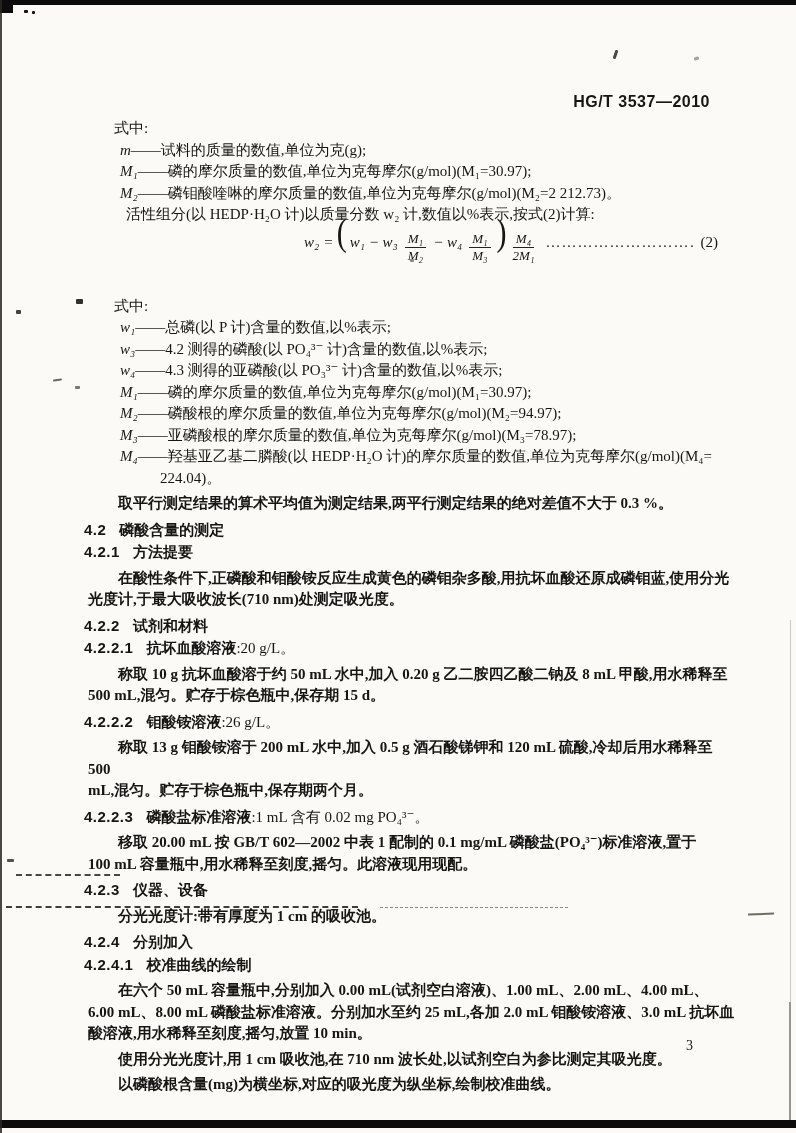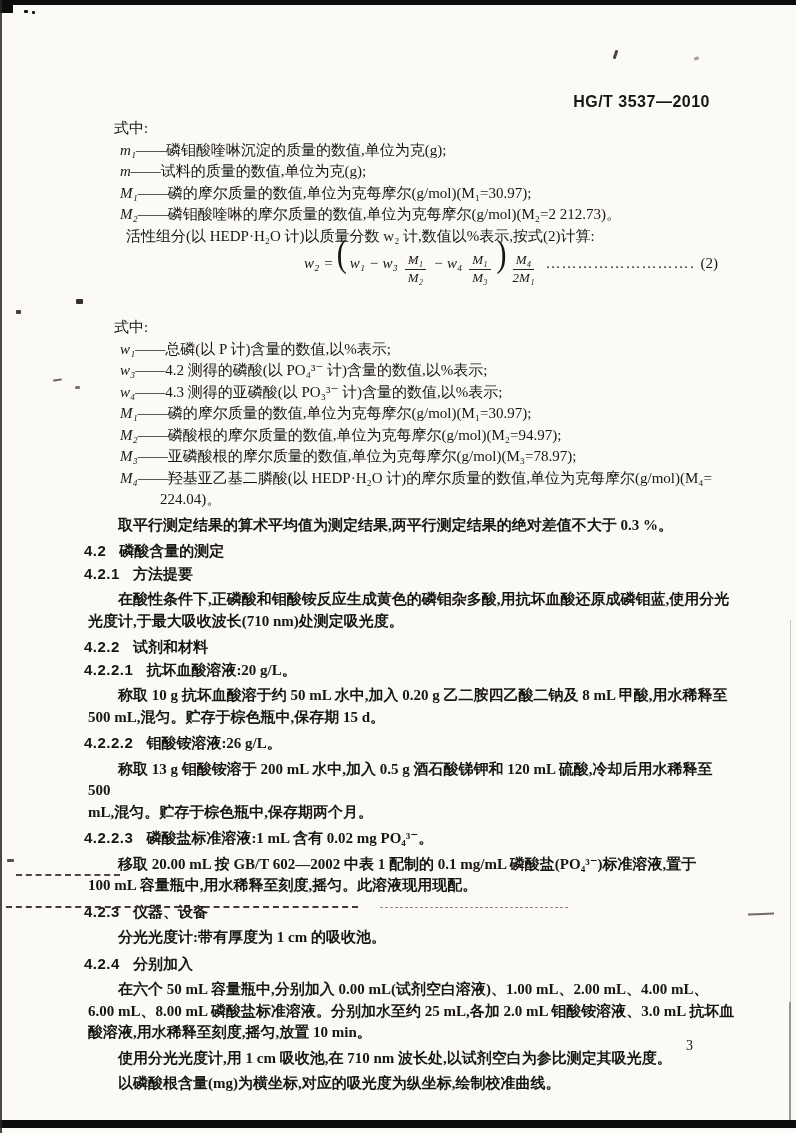--- a/index.html
+++ b/index.html
@@ -25,21 +25,21 @@
   
   .def-label{padding-left:30px;}
   .def-row{padding-left:76px; text-indent:-40px; white-space:pre-wrap;}
   .sym{font-style:italic; font-family:"Liberation Serif","DejaVu Serif",serif;}
   
   .p{text-indent:30px; white-space:pre-wrap; margin:4px;font-weight:bold;}
   .p-active{text-indent:42px; white-space:pre-wrap;}
   
   .h{font-family:"Liberation Sans","DejaVu Sans",sans-serif; font-weight:700;}
   .h .h-num{margin-right:13px; letter-spacing:.5px;}
-  .h .h-rest{font-family:"Liberation Serif","DejaVu Serif",serif; font-weight:700;}
+  .h .h-rest{font-family:"Liberation Serif","DejaVu Serif",serif; font-weight:400;}
   
   .formula-line{
     display:flex; align-items:flex-start; height:56px;
     margin:6px 0 8px; padding-left:218px; padding-right:22px;
   }
   .f-it{font-style:italic; margin:0 2px; white-space:nowrap;}
   .f-eq{margin:0 3px;}
   .bigparen{
     display:inline-block; font-size:30px; line-height:0; font-weight:300;
     transform:scaleY(1.25); margin:0 1px;
@@ -84,21 +84,20 @@
 <div class="page">
 
   <div class="content">
 
     <div class="std-number">HG/T 3537—2010</div>
 
     <div>
       <div class="def-label">式中:</div>
       <div>
 
-          <div class="def-row"><span class="sym">m₁</span><span class="desc">——磷钼酸喹啉沉淀的质量的数值,单位为克(g);</span></div>
 
           <div class="def-row"><span class="sym">m</span><span class="desc">——试料的质量的数值,单位为克(g);</span></div>
 
           <div class="def-row"><span class="sym">M₁</span><span class="desc">——磷的摩尔质量的数值,单位为克每摩尔(g/mol)(M₁=30.97);</span></div>
 
           <div class="def-row"><span class="sym">M₂</span><span class="desc">——磷钼酸喹啉的摩尔质量的数值,单位为克每摩尔(g/mol)(M₂=2 212.73)。</span></div>
         </div>
       <div class="p-active">活性组分(以 HEDP·H₂O 计)以质量分数 w₂ 计,数值以%表示,按式(2)计算:</div>
     </div>
 
@@ -174,20 +173,21 @@
 
         <div class="p">移取 20.00 mL 按 GB/T 602—2002 中表 1 配制的 0.1 mg/mL 磷酸盐(PO₄³⁻)标准溶液,置于
 100 mL 容量瓶中,用水稀释至刻度,摇匀。此溶液现用现配。</div>
 
         <div class="h"><span class="h-num">4.2.3</span><span class="h-title">仪器、设备</span><span class="h-rest"></span></div>
 
         <div class="p">分光光度计:带有厚度为 1 cm 的吸收池。</div>
 
         <div class="h"><span class="h-num">4.2.4</span><span class="h-title">分别加入</span><span class="h-rest"></span></div>
 
+        <div class="h"><span class="h-num">4.2.4.1</span><span class="h-title">校准曲线的绘制</span><span class="h-rest"></span></div>
 
         <div class="p">在六个 50 mL 容量瓶中,分别加入 0.00 mL(试剂空白溶液)、1.00 mL、2.00 mL、4.00 mL、
 6.00 mL、8.00 mL 磷酸盐标准溶液。分别加水至约 25 mL,各加 2.0 mL 钼酸铵溶液、3.0 mL 抗坏血
 酸溶液,用水稀释至刻度,摇匀,放置 10 min。</div>
 
         <div class="p">使用分光光度计,用 1 cm 吸收池,在 710 nm 波长处,以试剂空白为参比测定其吸光度。</div>
 
         <div class="p">以磷酸根含量(mg)为横坐标,对应的吸光度为纵坐标,绘制校准曲线。</div>
       </div>
 

